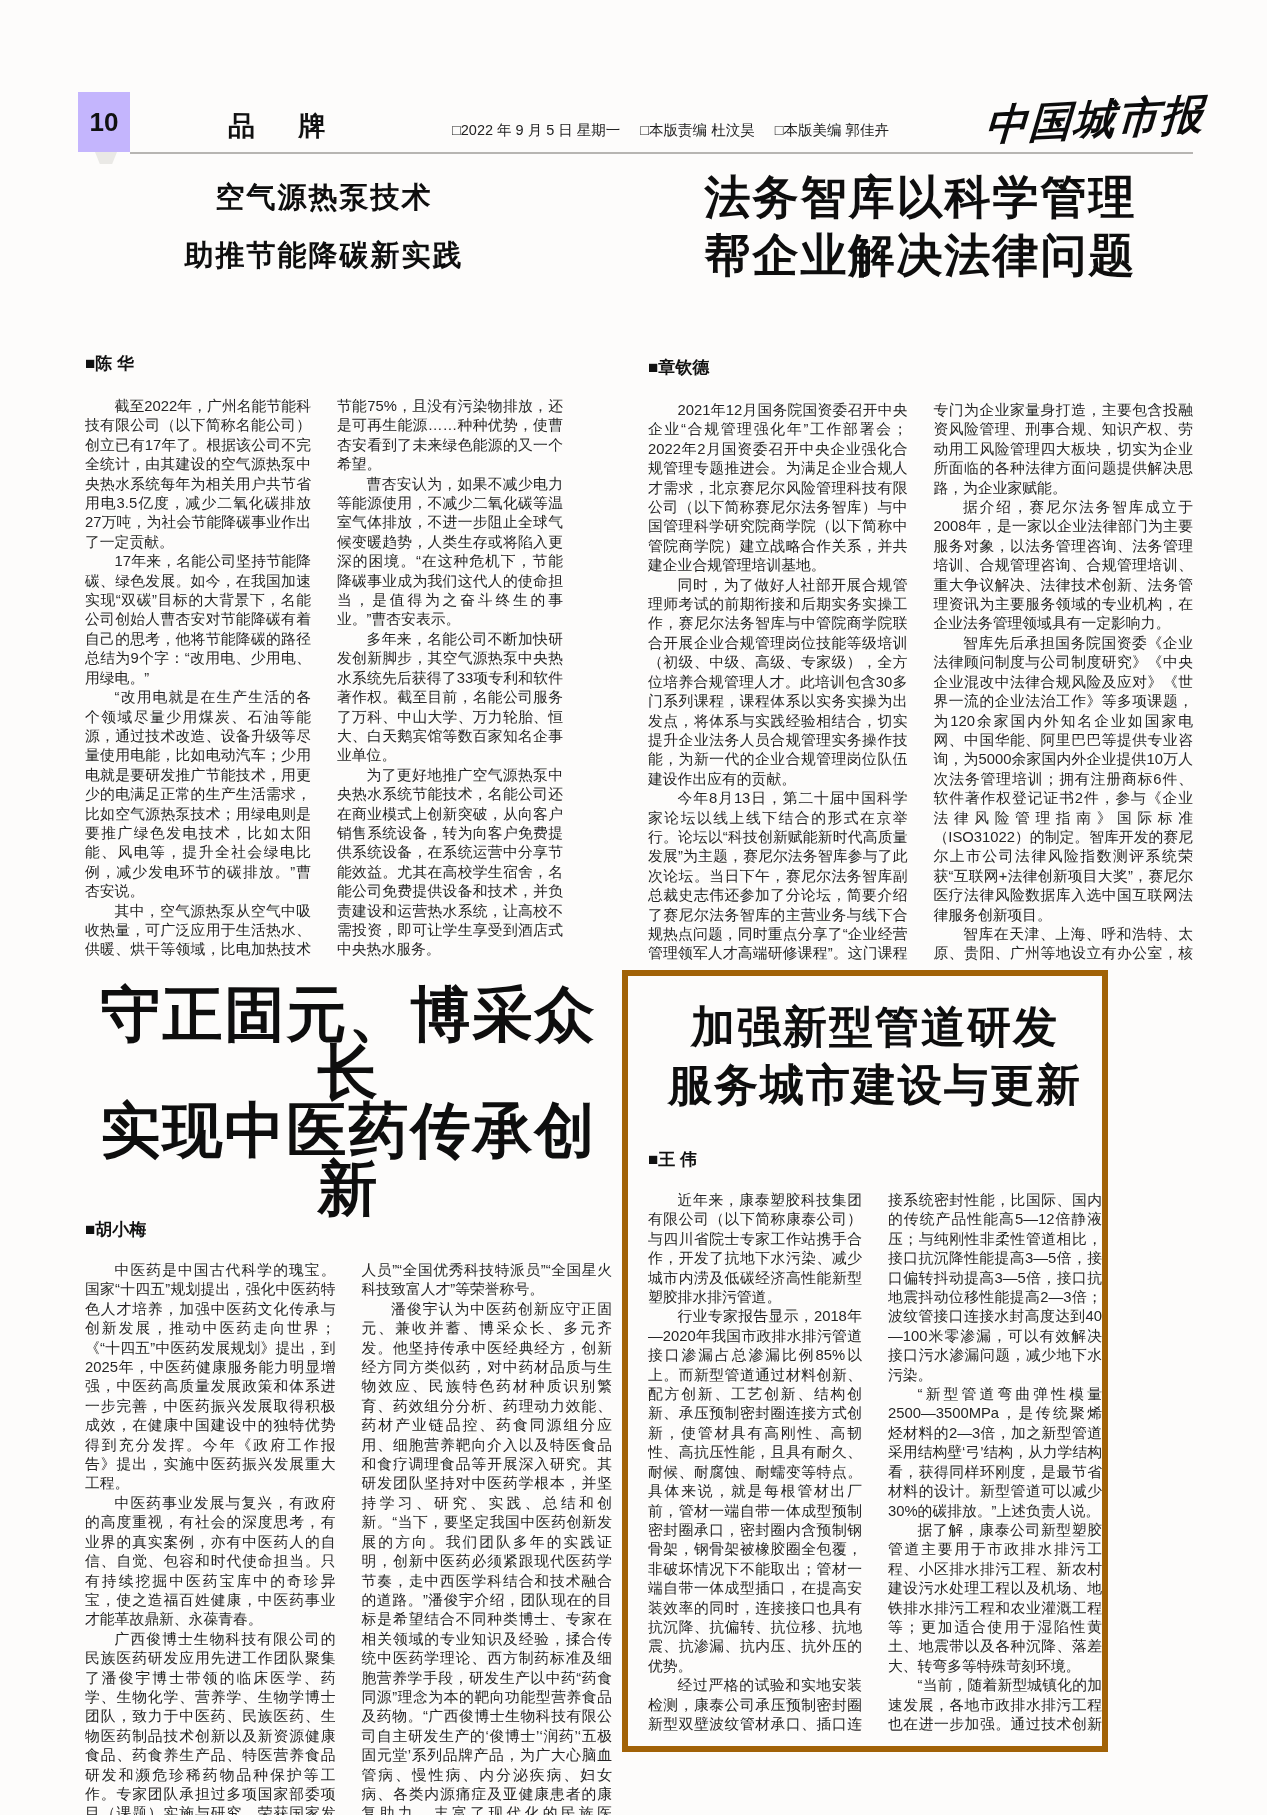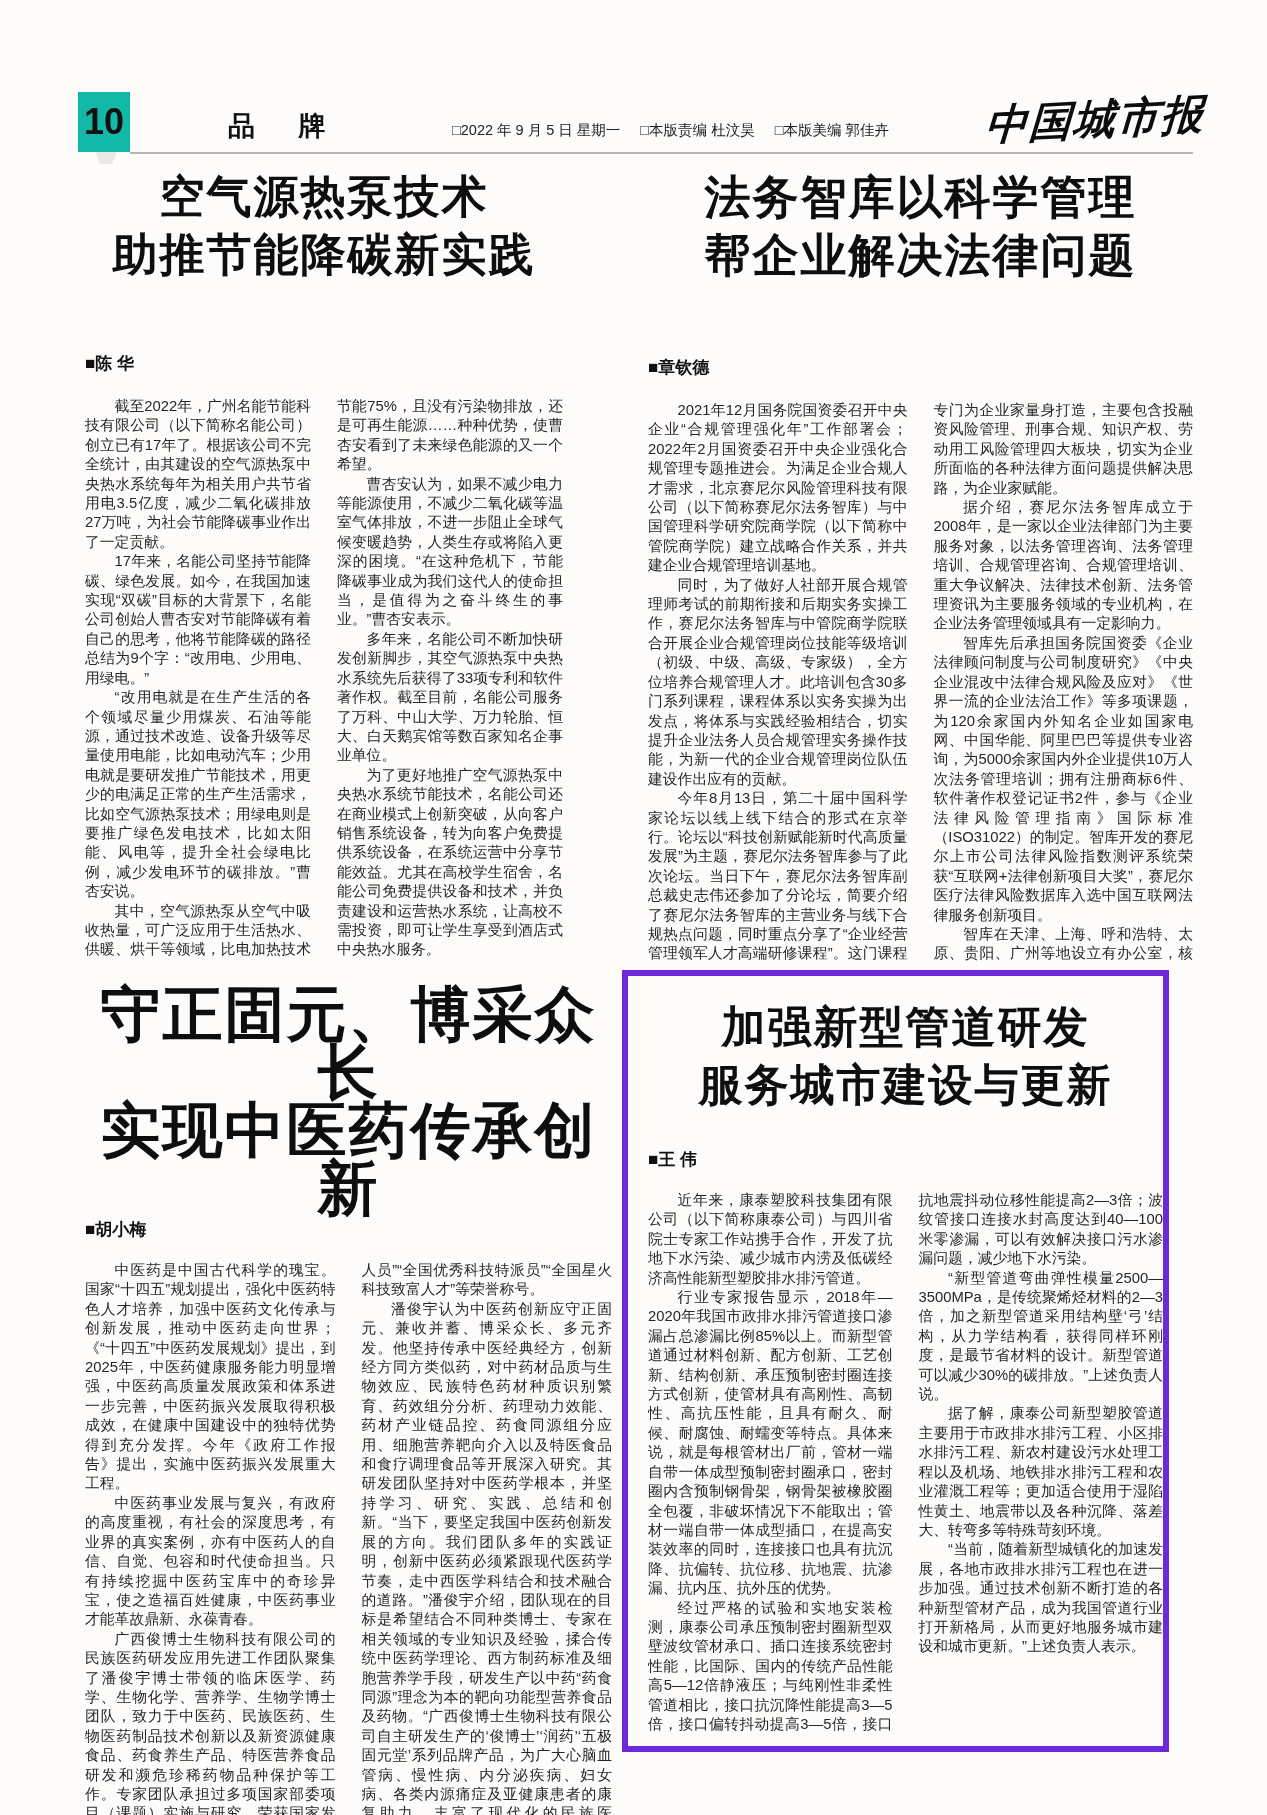--- a/index.html
+++ b/index.html
@@ -1,56 +1,56 @@
 <!DOCTYPE html>
 <html><head>
 <meta charset="utf-8">
 <style>
   html,body{margin:0;padding:0;background:#ffffff;}
   .page{position:relative;width:1267px;height:1815px;background:#fdfcfb;overflow:hidden;
         font-family:"Liberation Sans",sans-serif;color:#1c1c1c;}
   
-  .pagenum-box{position:absolute;left:78px;top:92px;width:52px;height:60px;background:#14b8a6;
-        display:flex;align-items:center;justify-content:center;font-size:36px;font-weight:bold;color:#111;}
+  .pagenum-box{position:absolute;left:78px;top:92px;width:52px;height:60px;background:#c4b5fd;
+        display:flex;align-items:center;justify-content:center;font-size:26px;font-weight:bold;color:#111;}
   .pagenum-tab{position:absolute;left:95px;top:152px;width:22px;height:12px;background:#eae9e6;
         clip-path:polygon(0 0,100% 0,78% 100%,22% 100%);}
   .section-name{position:absolute;left:228px;top:108px;font-size:27px;font-weight:bold;
         letter-spacing:18px;color:#111;}
   .header-meta{position:absolute;left:452px;top:121px;font-size:14.5px;color:#222;white-space:nowrap;}
   .header-meta span{margin-right:16px;}
   .masthead{position:absolute;right:62px;top:92px;font-family:"DejaVu Serif",serif;
         font-size:42px;font-weight:bold;font-style:italic;transform:rotate(-3deg) skewX(-6deg);
         letter-spacing:2px;color:#0c0c0c;}
   .header-rule{position:absolute;left:130px;top:152px;width:1063px;height:2px;background:#b7b5b2;}
   
   .article{position:absolute;}
   .a-title{font-weight:800;text-align:center;color:#0e0e0e;line-height:58px;letter-spacing:2px;}
   .a-title .tl{display:block;}
   .byline{font-weight:bold;font-size:17px;color:#111;}
   .body{text-align:justify;font-size:14.8px;line-height:19.4px;color:#262626;
         column-count:2;column-gap:26px;column-fill:auto;overflow:hidden;}
   .body p{margin:0;text-indent:2em;}
   
   #a1{left:85px;top:168px;width:478px;}
-  #a1 .a-title{font-size:45px;}
+  #a1 .a-title{font-size:29px;}
   #a1 .byline{margin-top:68px;}
   #a1 .body{margin-top:22px;height:580px;}
   
   #a2{left:648px;top:168px;width:545px;}
   #a2 .a-title{font-size:46px;}
   #a2 .byline{margin-top:72px;}
   #a2 .body{margin-top:22px;height:580px;}
   
   #a3{left:85px;top:986px;width:527px;}
   #a3 .a-title{font-size:60px;}
   #a3 .byline{}
   #a3 .body{margin-top:20px;height:614px;}
   
-  .red-box{position:absolute;left:622px;top:970px;width:547px;height:782px;
-        border:6px solid #6d28d9;box-sizing:border-box;background:#fdfcfb;padding:0 20px;}
+  .red-box{position:absolute;left:622px;top:970px;width:486px;height:782px;
+        border:6px solid #a16207;box-sizing:border-box;background:#fdfcfb;padding:0 20px;}
   #a4-title{margin-top:22px;font-size:44px;}
   #a4 .byline{margin-top:34px;}
   #a4 .body{margin-top:20px;height:548px;}
 </style>
 </head>
 <body>
 
 <div class="page">
 
   <div class="pagenum-box">

